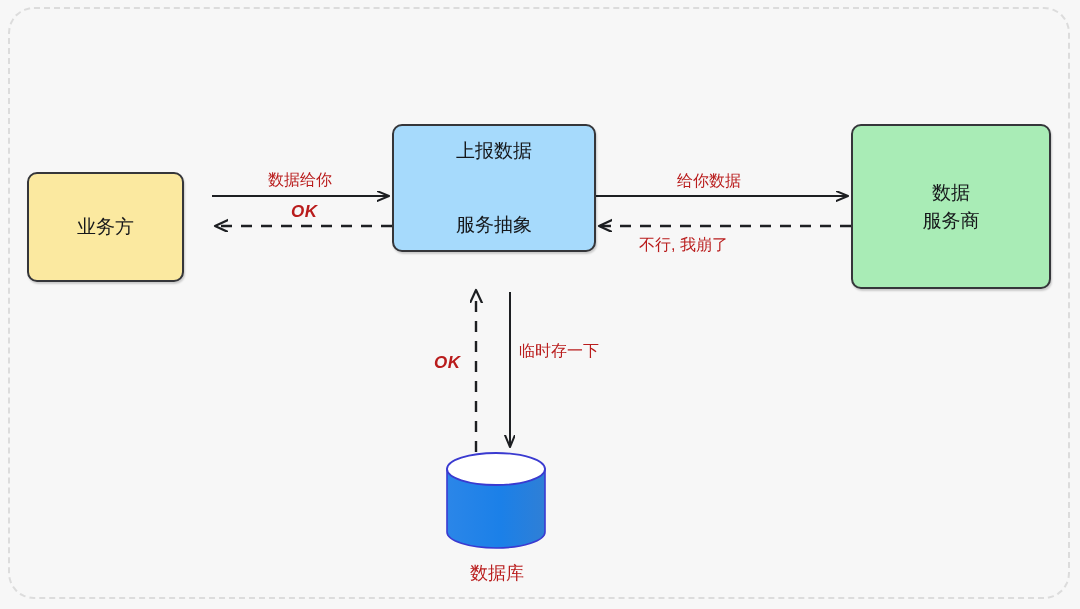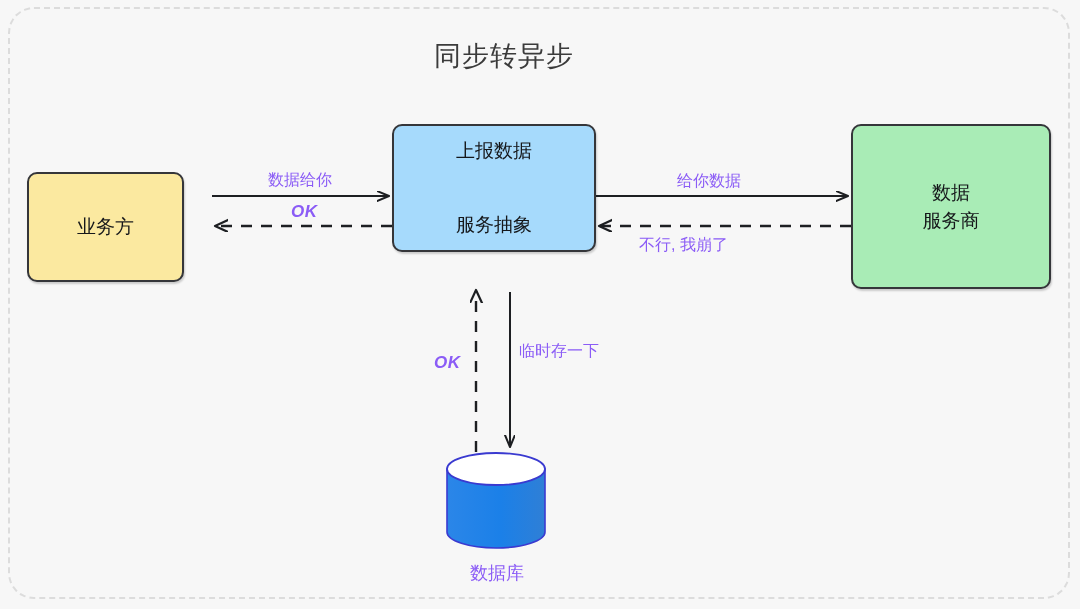--- a/index.html
+++ b/index.html
@@ -74,21 +74,21 @@
   #overlay {
     position: absolute;
     left: 0; top: 0;
     width: 1080px;
     height: 609px;
   }
   
   .edge-label {
     position: absolute;
     font-size: 16px;
-    color: #8b5cf6;
+    color: #b91c1c;
     white-space: nowrap;
   }
   .edge-label.ok {
     font-style: italic;
     font-weight: 700;
     font-size: 17px;
     letter-spacing: 0.5px;
   }
   #lbl-data-to-you { left: 268px; top: 170px; }
   #lbl-ok-left     { left: 291px; top: 202px; }
@@ -113,21 +113,20 @@
   }
   #watermark .wm-text { color: #d2d2d2; }
 </style>
 </head>
 <body>
 
 <div id="canvas">
 
   <div id="frame"></div>
 
-  <div id="title">同步转异步</div>
 
   <svg id="overlay" viewBox="0 0 1080 609" xmlns="http://www.w3.org/2000/svg">
     <defs>
       <marker id="arrowSolid" markerWidth="14" markerHeight="14" refX="11" refY="5" orient="auto" markerUnits="userSpaceOnUse">
         <path d="M0,0 L12,5 L0,10" fill="none" stroke="#1d1f22" stroke-width="2" stroke-linecap="round" stroke-linejoin="round"></path>
       </marker>
       <marker id="arrowDashed" markerWidth="16" markerHeight="16" refX="12" refY="6" orient="auto" markerUnits="userSpaceOnUse">
         <path d="M0,0 L13,6 L0,12" fill="none" stroke="#1d1f22" stroke-width="2.2" stroke-linecap="round" stroke-linejoin="round"></path>
       </marker>
       <linearGradient id="dbBody" x1="0" y1="0" x2="1" y2="0">

